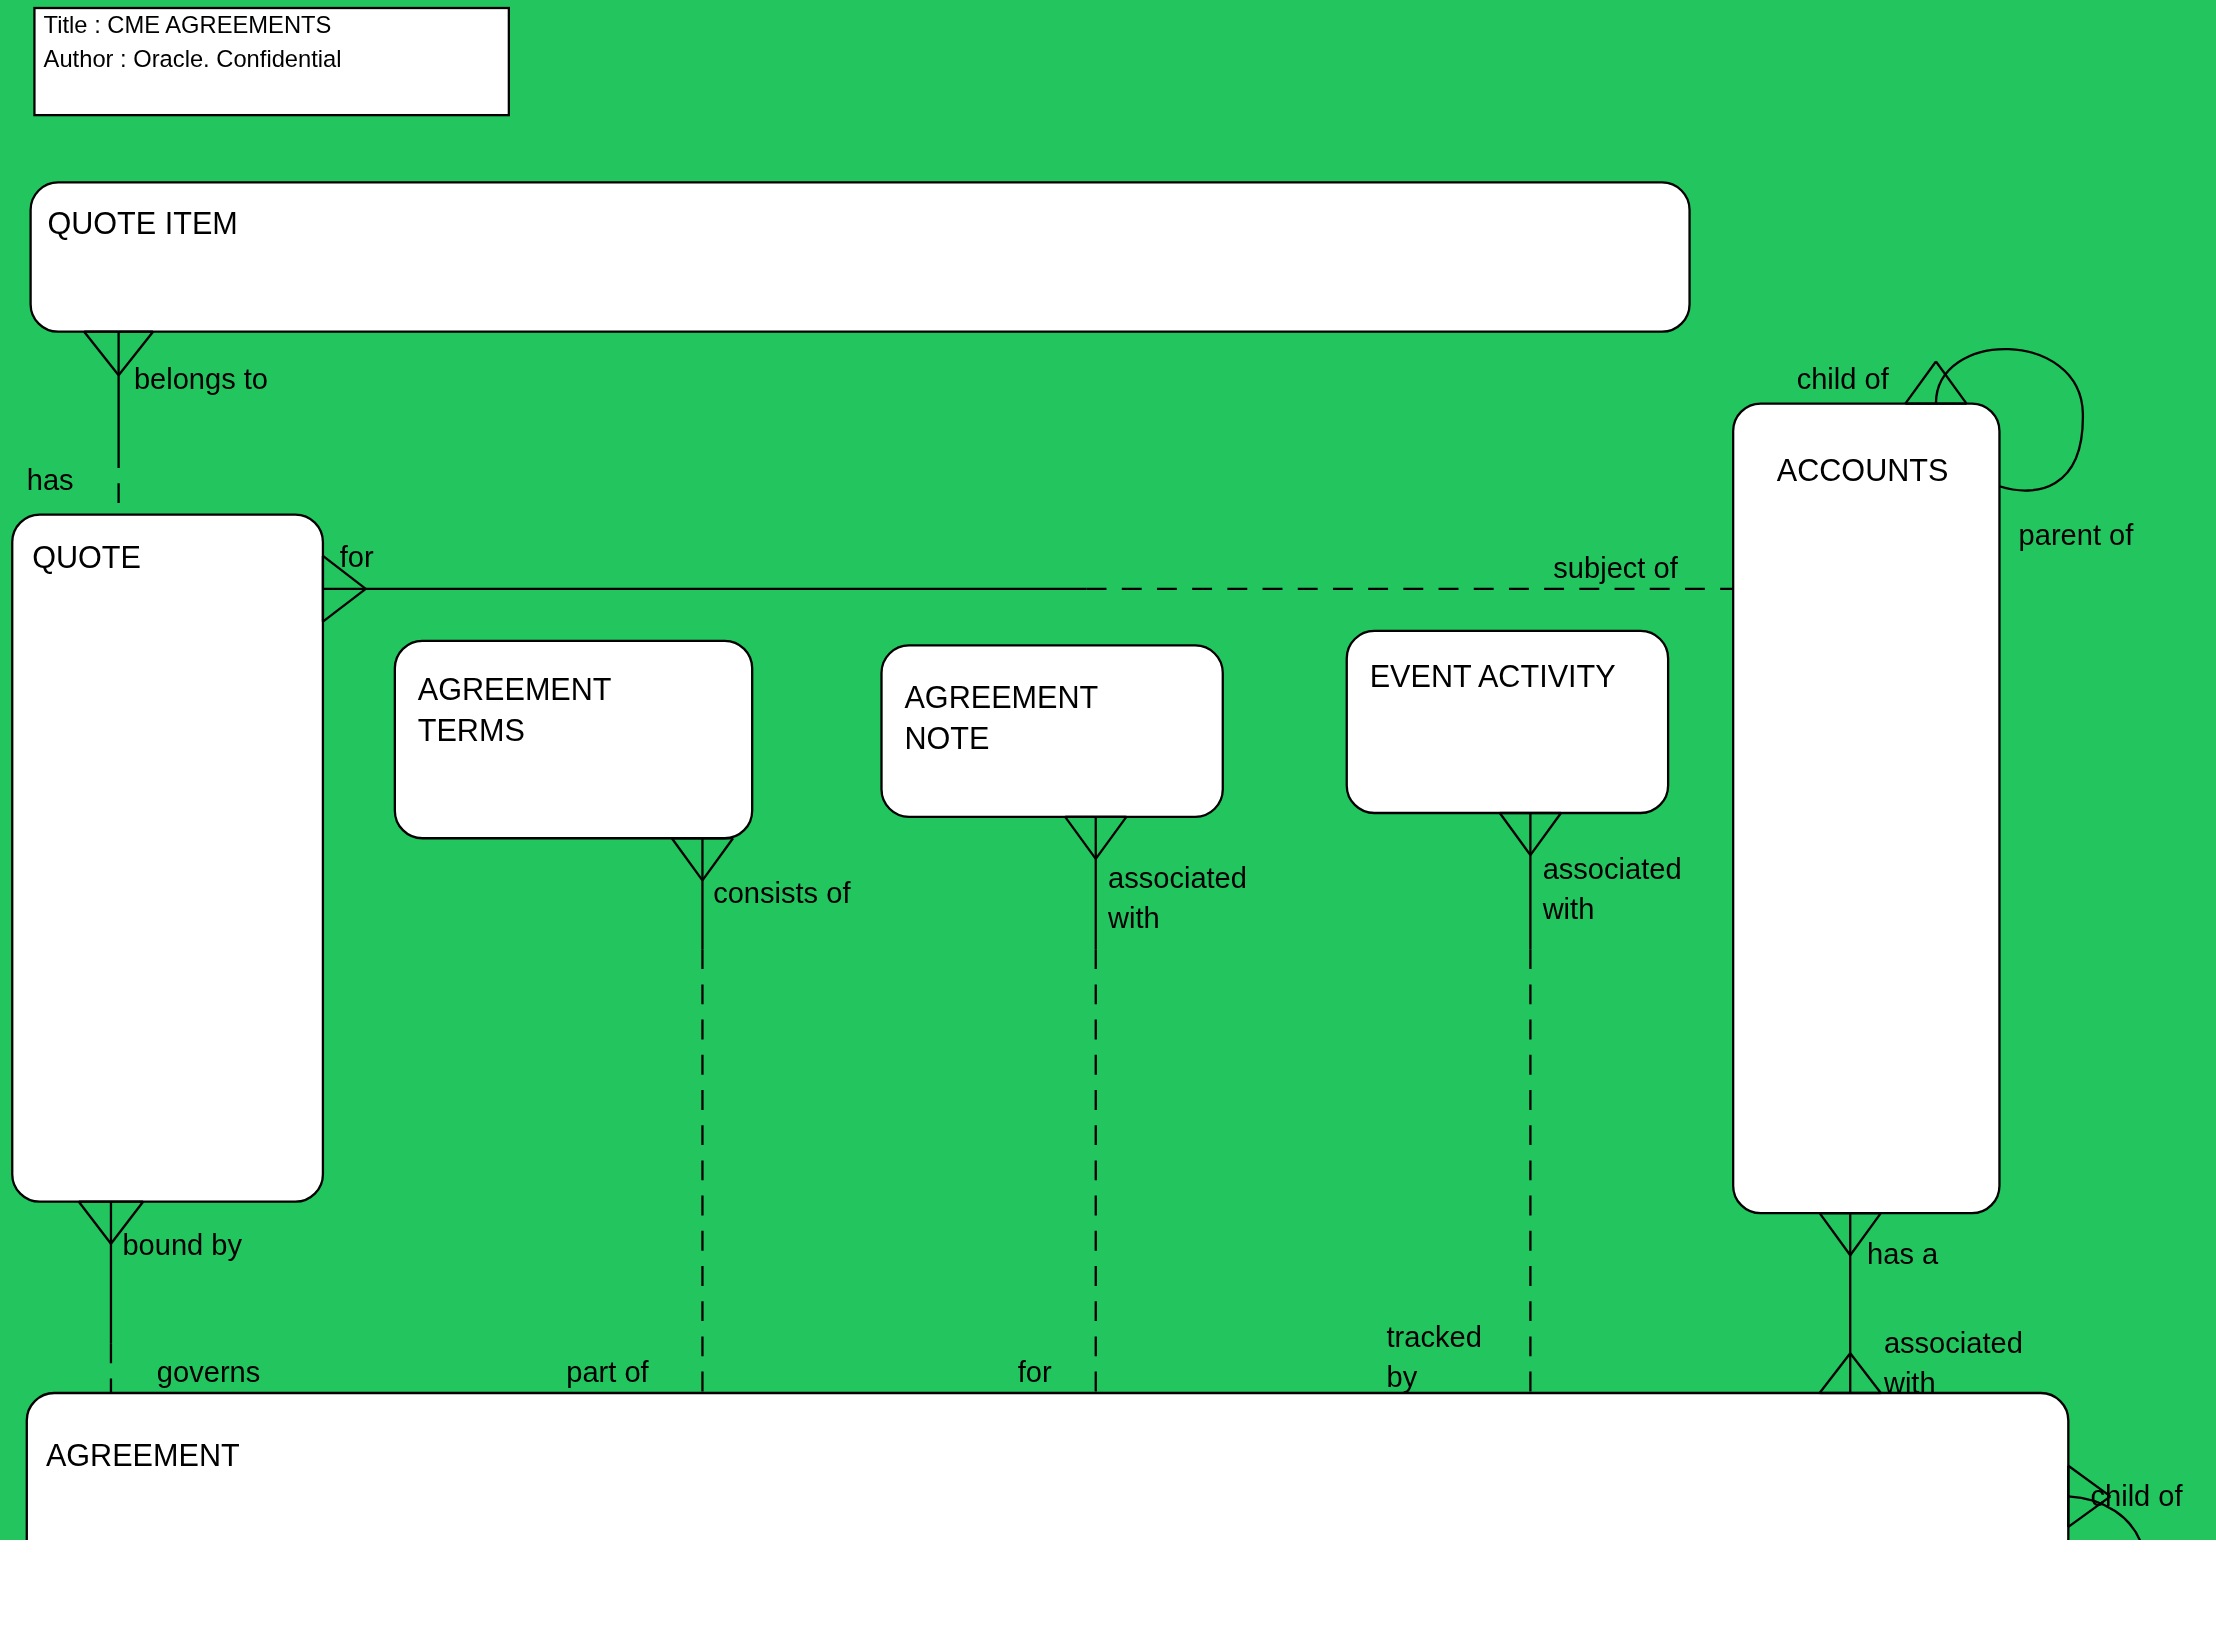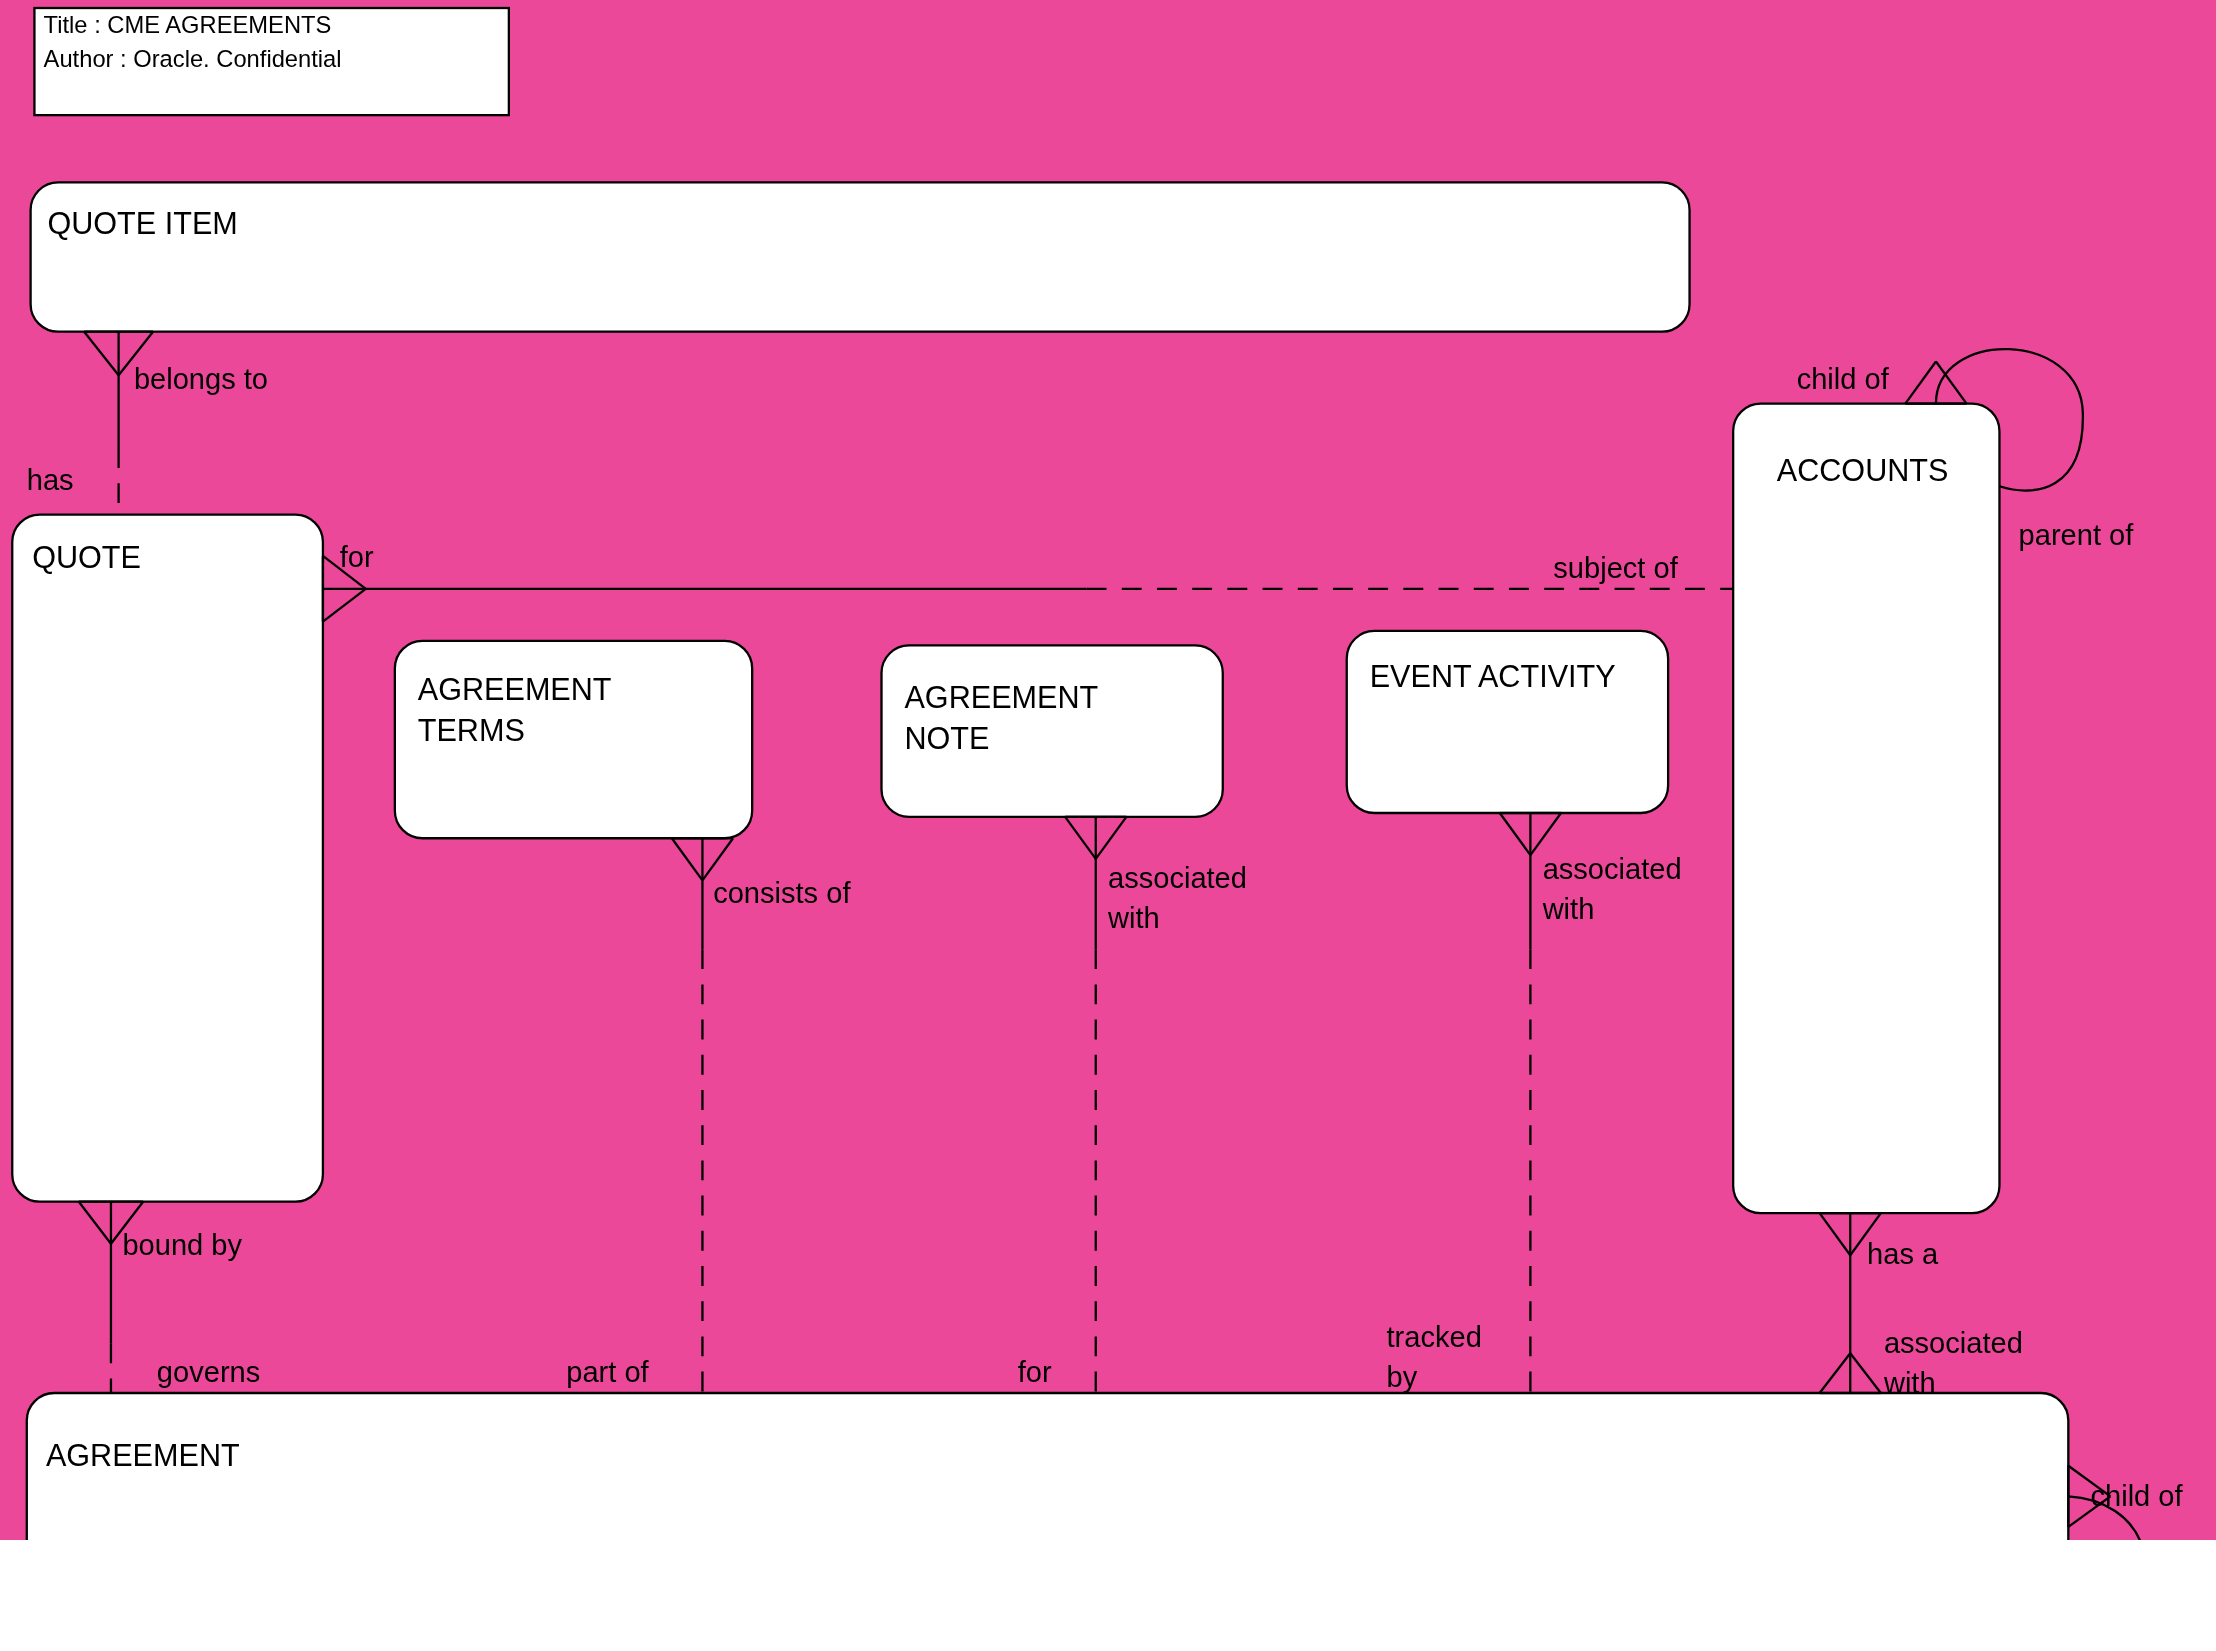--- a/index.html
+++ b/index.html
@@ -4,21 +4,21 @@
 <style>
   html, body {
     margin: 0;
     padding: 0;
     background: #ffffff;
   }
   #canvas {
     position: relative;
     width: 2216px;
     height: 1540px;
-    background: #ec4899;
+    background: #22c55e;
     font-family: "Liberation Sans", sans-serif;
     overflow: hidden;
   }
   svg#diagram {
     position: absolute;
     top: 0;
     left: 0;
     width: 2216px;
     height: 1652px;
   }

